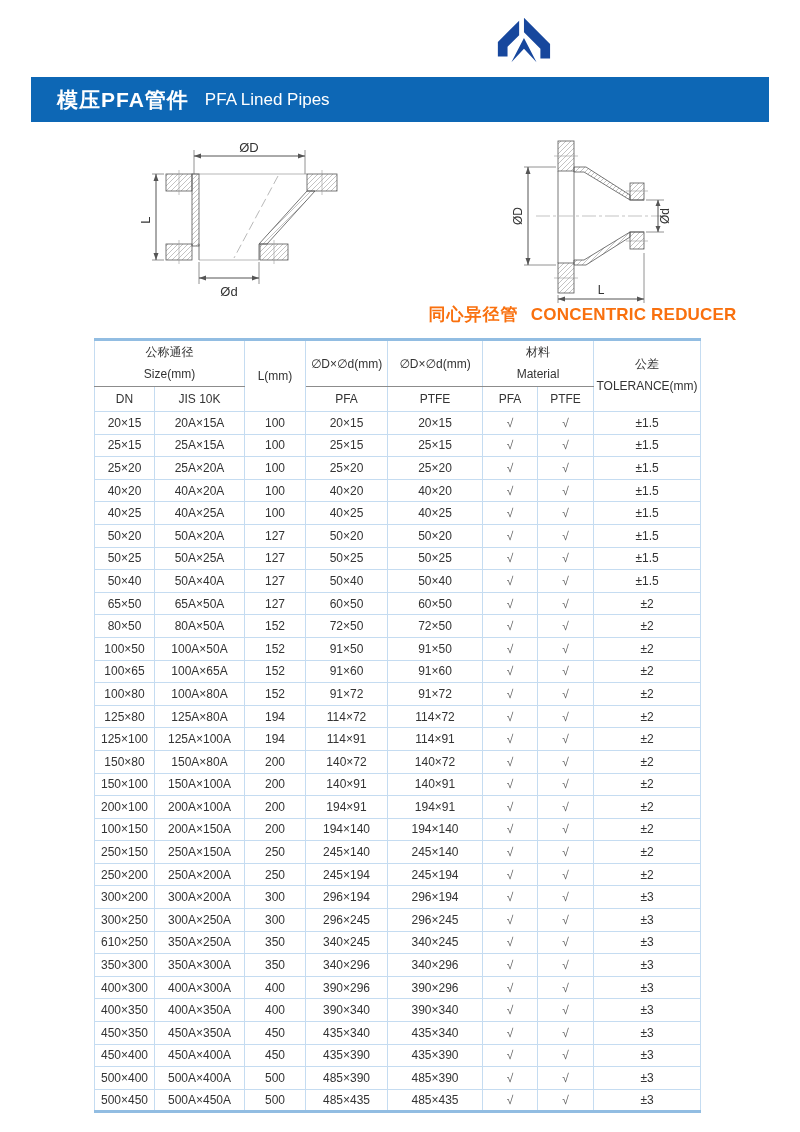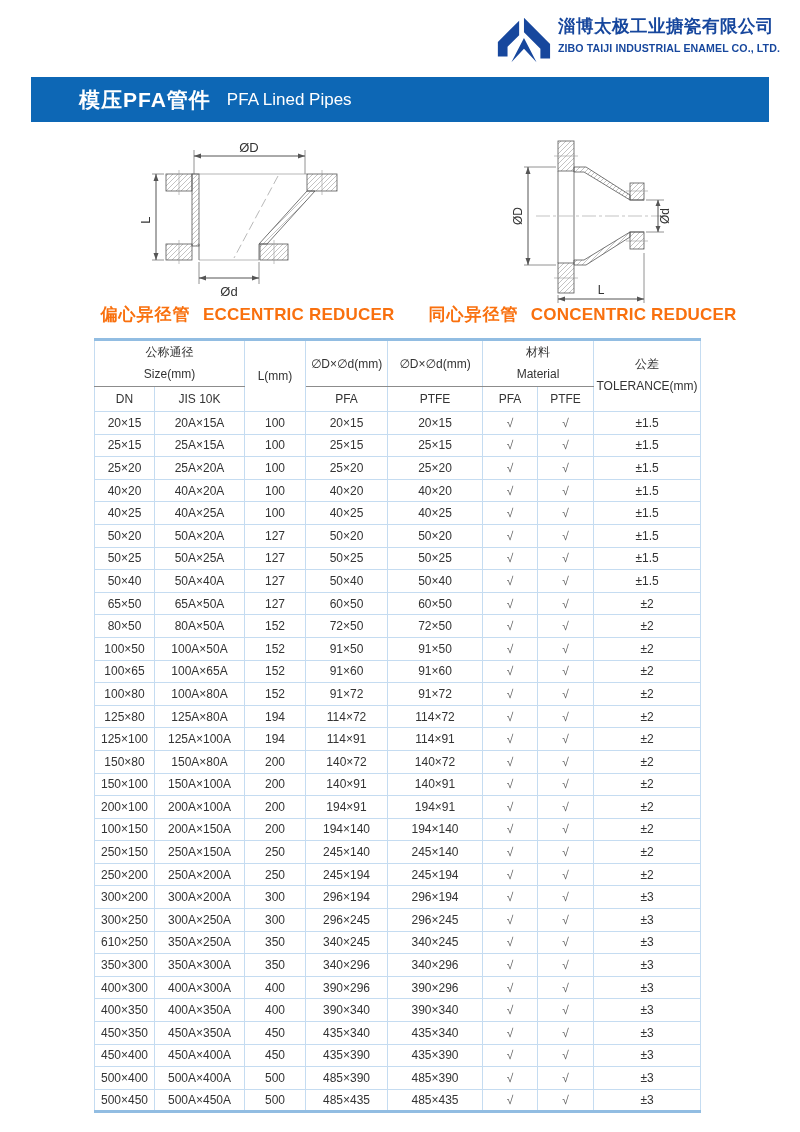--- a/index.html
+++ b/index.html
@@ -10,21 +10,21 @@
   
   .brand { position:absolute; top:10px; left:494px; width:280px; height:62px; }
   .brand-logo { position:absolute; left:0; top:2px; }
   .brand-text { position:absolute; left:64px; top:4px; width:212px; }
   .brand-cn { font-size:17.5px; font-weight:bold; color:#17479d; letter-spacing:0.5px; white-space:nowrap; }
   .brand-en { font-size:10.6px; font-weight:bold; color:#17479d; margin-top:4px; letter-spacing:0.1px; white-space:nowrap; }
   
   .banner {
     position:absolute; left:31px; top:77px; width:738px; height:45px;
     background:#0d67b5; color:#fff; display:flex; align-items:center;
-    padding-left:48px; box-sizing:border-box;
+    padding-left:26px; box-sizing:border-box;
   }
   .banner-cn { font-size:21px; font-weight:bold; letter-spacing:1px; }
   .banner-en { font-size:17px; margin-left:16px; }
   
   .drawing { position:absolute; }
   .drawing-eccentric { left:130px; top:142px; }
   .drawing-concentric { left:512px; top:135px; }
   svg text { font-family:"Liberation Sans","DejaVu Sans",sans-serif; fill:#333; }
   
   .caption { position:absolute; top:303px; color:#f9700e; text-align:center; white-space:nowrap; }
@@ -54,24 +54,20 @@
 <body>
 
 <div class="page">
 
   <div class="brand">
     <svg class="brand-logo" width="58" height="58" viewBox="0 0 60 60">
       <polygon points="4,46 4,31 26,9 26,24 14,36 14,46" fill="#17479d"></polygon>
       <polygon points="31,6 58,33 58,48 48,48 48,38 31,21" fill="#17479d"></polygon>
       <polygon points="18,52 31,38 44,52 31,27" fill="#17479d"></polygon>
     </svg>
-    <div class="brand-text">
-      <div class="brand-cn">淄博太极工业搪瓷有限公司</div>
-      <div class="brand-en">ZIBO TAIJI INDUSTRIAL ENAMEL CO., LTD.</div>
-    </div>
   </div>
 
   <div class="banner">
     <span class="banner-cn">模压PFA管件</span>
     <span class="banner-en">PFA Lined Pipes</span>
   </div>
 
   <svg class="drawing drawing-eccentric" width="270" height="156" viewBox="0 0 270 156">
     <defs>
       <pattern id="hatchE" width="5" height="5" patternUnits="userSpaceOnUse">
@@ -161,24 +157,20 @@
     <text x="157" y="81" text-anchor="middle" font-size="12" transform="rotate(-90 157 81)">Ød</text>
 
     <line x1="46" y1="160" x2="46" y2="168" stroke="#777" stroke-width="0.8"></line>
     <line x1="132" y1="118" x2="132" y2="168" stroke="#777" stroke-width="0.8"></line>
     <line x1="46" y1="164" x2="132" y2="164" stroke="#555" stroke-width="1"></line>
     <polygon points="46,164 53,161.5 53,166.5" fill="#555"></polygon>
     <polygon points="132,164 125,161.5 125,166.5" fill="#555"></polygon>
     <text x="89" y="159" text-anchor="middle" font-size="12">L</text>
   </svg>
 
-  <div class="caption caption-left">
-    <span class="caption-cn">偏心异径管</span>
-    <span class="caption-en">ECCENTRIC REDUCER</span>
-  </div>
   <div class="caption caption-right">
     <span class="caption-cn">同心异径管</span>
     <span class="caption-en">CONCENTRIC REDUCER</span>
   </div>
 
   <table class="spec-table">
     <colgroup>
       <col style="width:60px">
         <col style="width:90px">
         <col style="width:61px">

